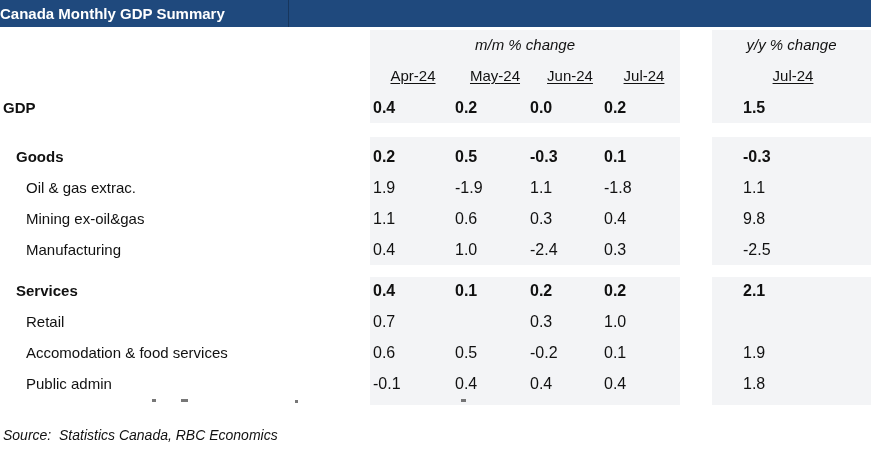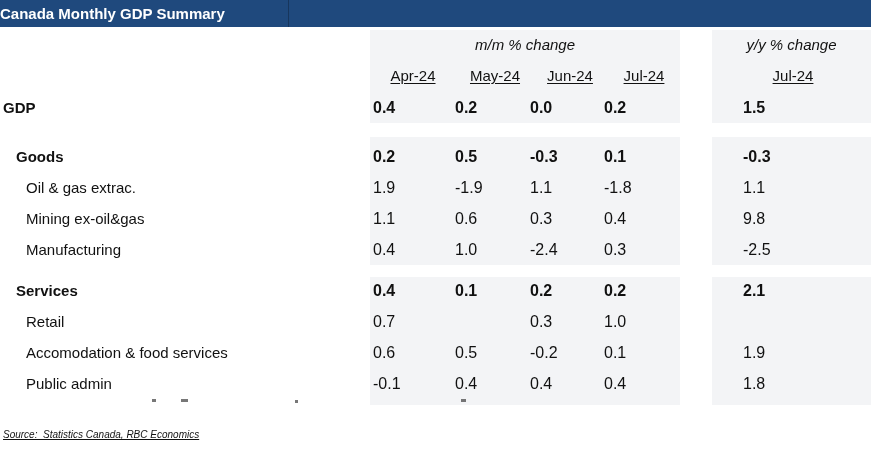--- a/index.html
+++ b/index.html
@@ -34,21 +34,21 @@
   .label{position:absolute;font-size:15px;line-height:30px;white-space:nowrap;}
   .cell{position:absolute;height:30px;line-height:30px;font-size:16px;}
   .c1{left:373px;width:80px;}
   .c2{left:455px;width:80px;}
   .c3{left:530px;width:80px;}
   .c4{left:604px;width:80px;}
   .c5{left:743px;width:100px;}
   .bold{font-weight:bold;}
   .source{
     position:absolute;left:3px;top:425px;height:20px;line-height:20px;
-    font-style:italic;font-size:10px;white-space:pre;color:#111;text-decoration:underline;
+    font-style:italic;font-size:14px;white-space:pre;color:#111;
   }
   .mark{position:absolute;height:3px;background:#4a4a4a;opacity:0.75;}
 </style>
 </head>
 <body>
 
 <div id="app">
 
   <div class="titlebar">
     <span>Canada Monthly GDP Summary</span>

